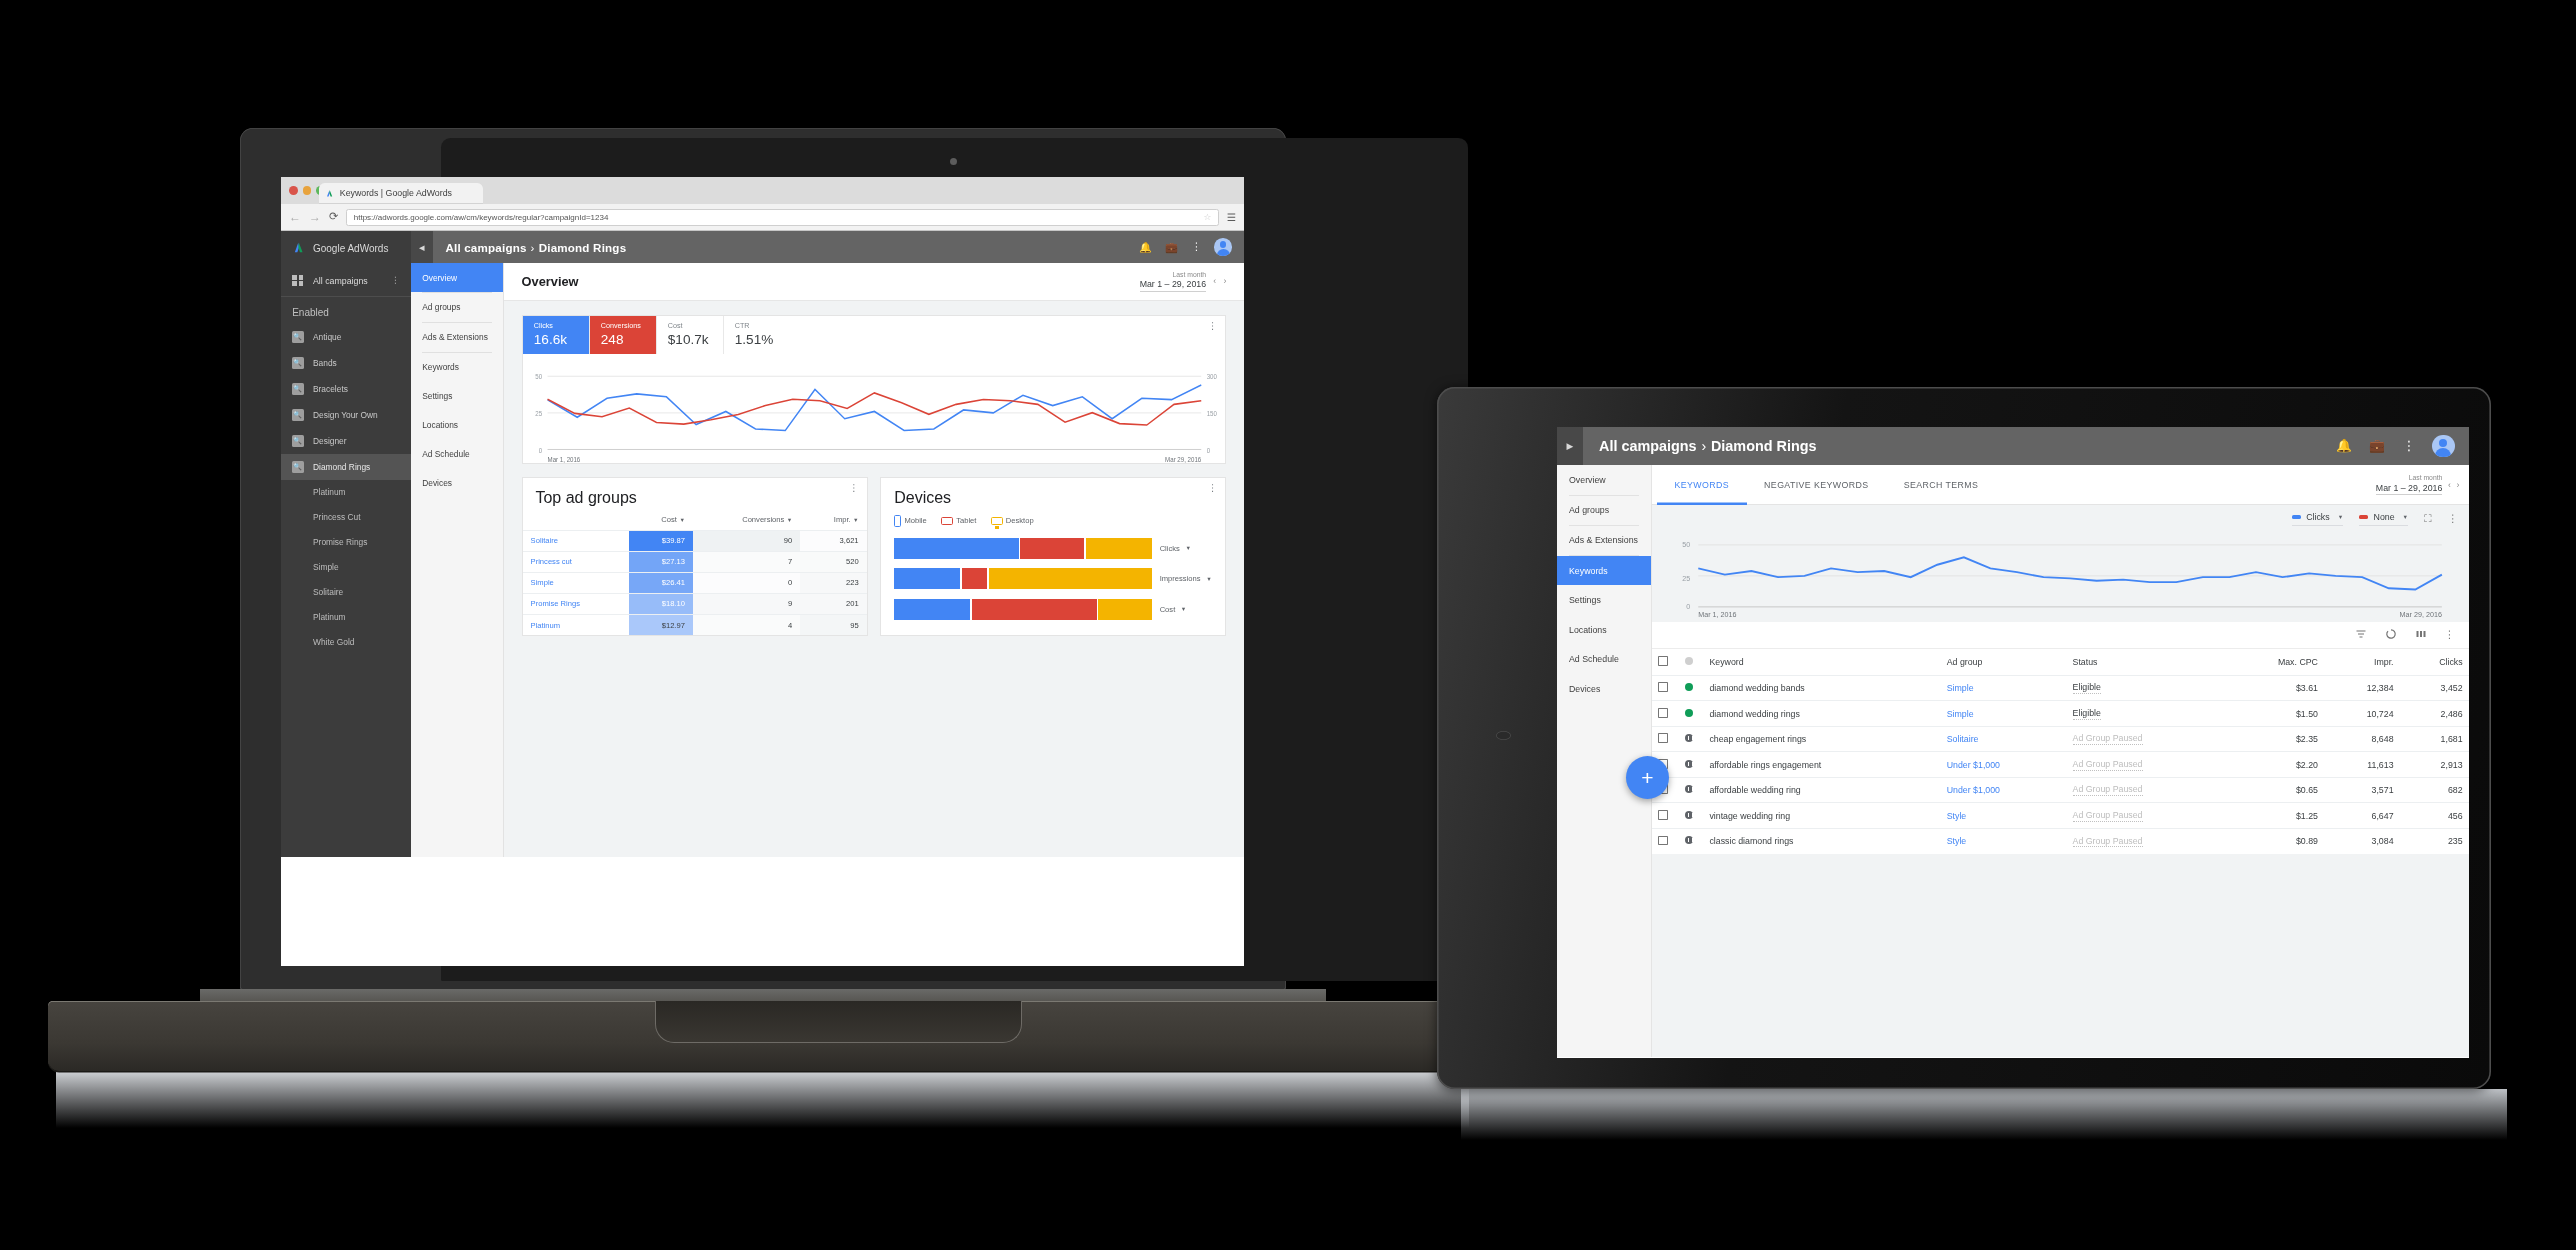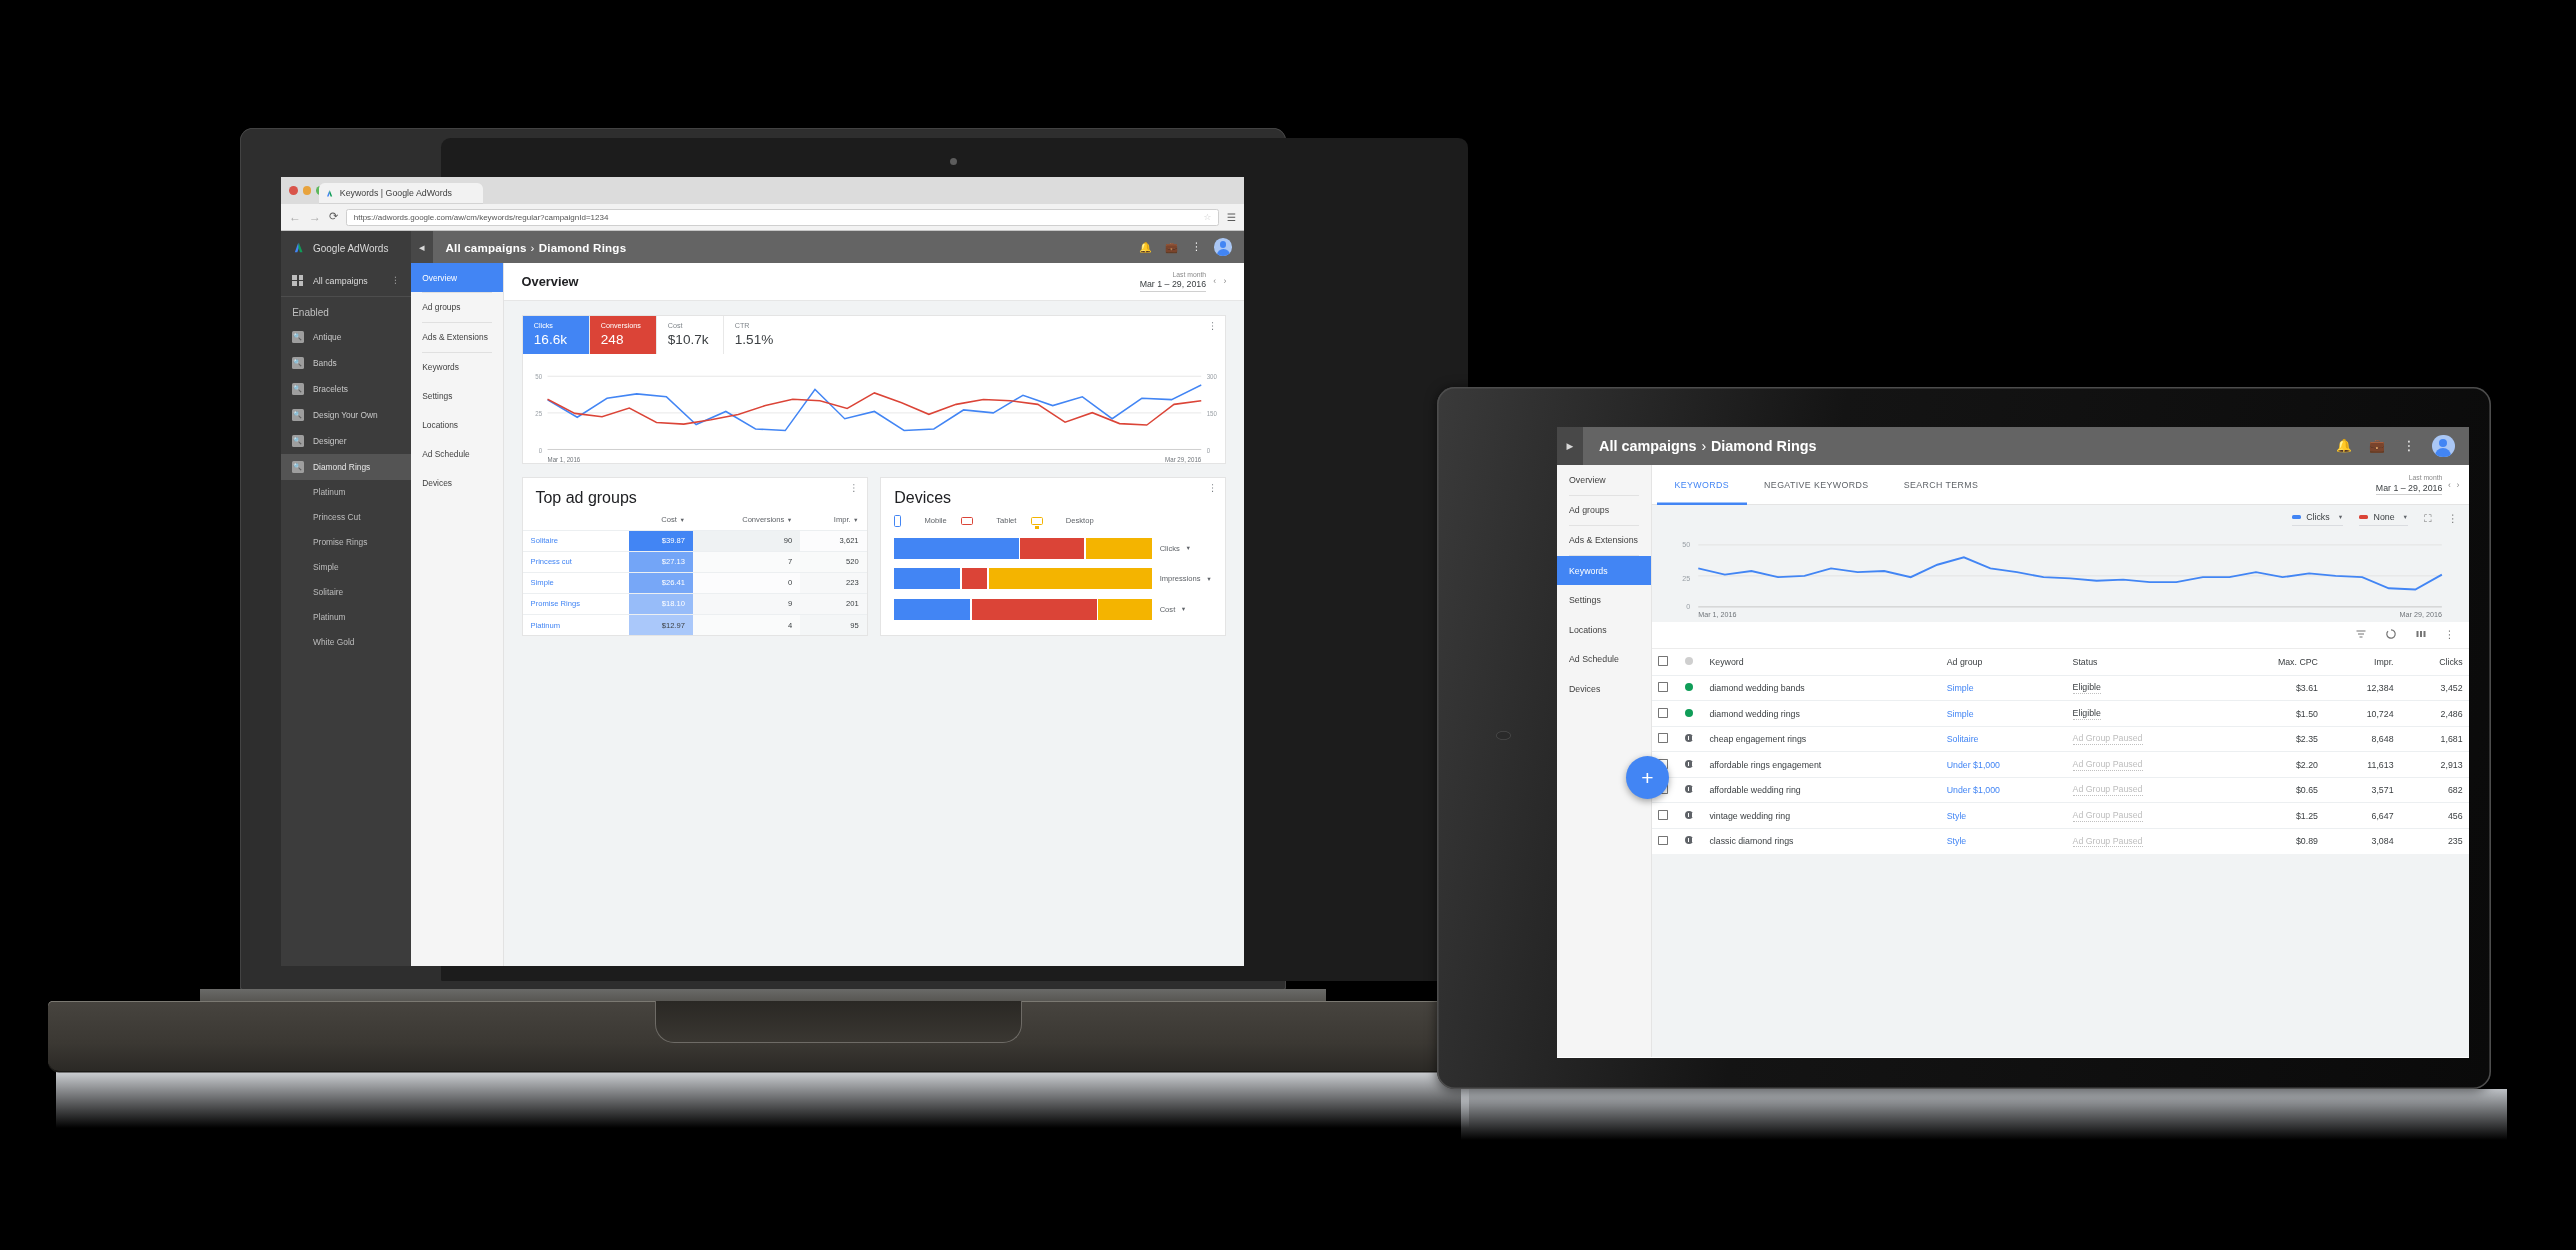--- a/index.html
+++ b/index.html
@@ -68,21 +68,21 @@
   .nav-ico.reload { color: #5a5a5a; font-size: 11.2px; }
   .omnibox {
     flex: 1; height: 17px; background: #fff; border: 0.8px solid #cfcfcf;
     border-radius: 2.4px; display: flex; align-items: center;
     padding: 0 6.4px; font-size: 8px; color: #555;
   }
   .star { color: #c9c9c9; font-size: 8.8px; }
   .menu-ico { color: #5a5a5a; font-size: 10.4px; letter-spacing: 0; }
 
   
-  .app { display: flex; height: 769px; background: #fff; }
+  .app { display: flex; height: 626px; background: #fff; }
   .lsidebar { width: 130px; background: #3c3c3c; flex-shrink: 0; }
   .brand { height: 34px; display: flex; align-items: center; gap: 7.2px; padding: 0 11.2px; }
   .brand-mark { width: 13.6px; height: 13.6px; position: relative; }
   .brand-txt { color: #dadada; font-size: 10px; }
   .allcamp {
     height: 32px; display: flex; align-items: center; gap: 9.6px; padding: 0 11.2px;
     border-bottom: 0.8px solid #4d4d4d; color: #dcdcdc; font-size: 8.8px;
   }
   .grid-ico { width: 11.2px; height: 11.2px; display: grid; grid-template: 1fr 1fr / 1fr 1fr; gap: 1.6px; }
   .grid-ico i { background: #bdbdbd; display: block; }
@@ -153,21 +153,21 @@
   .panel-title { font-size: 16px; color: #202124; padding: 11.2px 12.8px 4.8px; }
   .tbl { width: 100%; border-collapse: collapse; font-size: 7.6px; }
   .tbl th { font-weight: normal; color: #5f6368; padding: 3.2px 8px 5.6px; text-align: right; white-space: nowrap; }
   .tbl th.l { text-align: left; }
   .tbl td { padding: 0 8px; height: 21px; text-align: right; color: #3c4043;
     border-top: 0.8px solid #eceff1; white-space: nowrap; }
   .tbl td.l { text-align: left; color: #4285f4; }
   .caret { font-size: 5.6px; color: #5f6368; padding-left: 2.4px; }
 
   .legend { display: flex; gap: 14.4px; padding: 3.2px 12.8px 11.2px; font-size: 7.6px; color: #5f6368; align-items: center; }
-  .legend span.lg { display: flex; align-items: center; gap: 23px; }
+  .legend span.lg { display: flex; align-items: center; gap: 3px; }
   .ico-mobile { width: 7.2px; height: 11.2px; border: 1.6px solid #4285f4; border-radius: 1.6px; }
   .ico-tablet { width: 12px; height: 8.8px; border: 1.6px solid #db4437; border-radius: 1.6px; }
   .ico-desktop { width: 12px; height: 8.8px; border: 1.6px solid #f4b400; border-radius: 1.6px; position: relative; }
   .ico-desktop::after { content:""; position:absolute; left:3.2px; top:8.8px; width:4px; height:2.4px; background:#f4b400; }
   .bars { padding: 0 12.8px 12.8px; display: flex; flex-direction: column; gap: 9.6px; }
   .bar-row { display: flex; align-items: center; gap: 8px; }
   .bar-track { flex: 1; display: flex; height: 21px; gap: 1.6px; }
   .bar-lab { width: 53px; font-size: 7.6px; color: #5f6368; display: flex; align-items: center; gap: 3.2px; }
 
   

